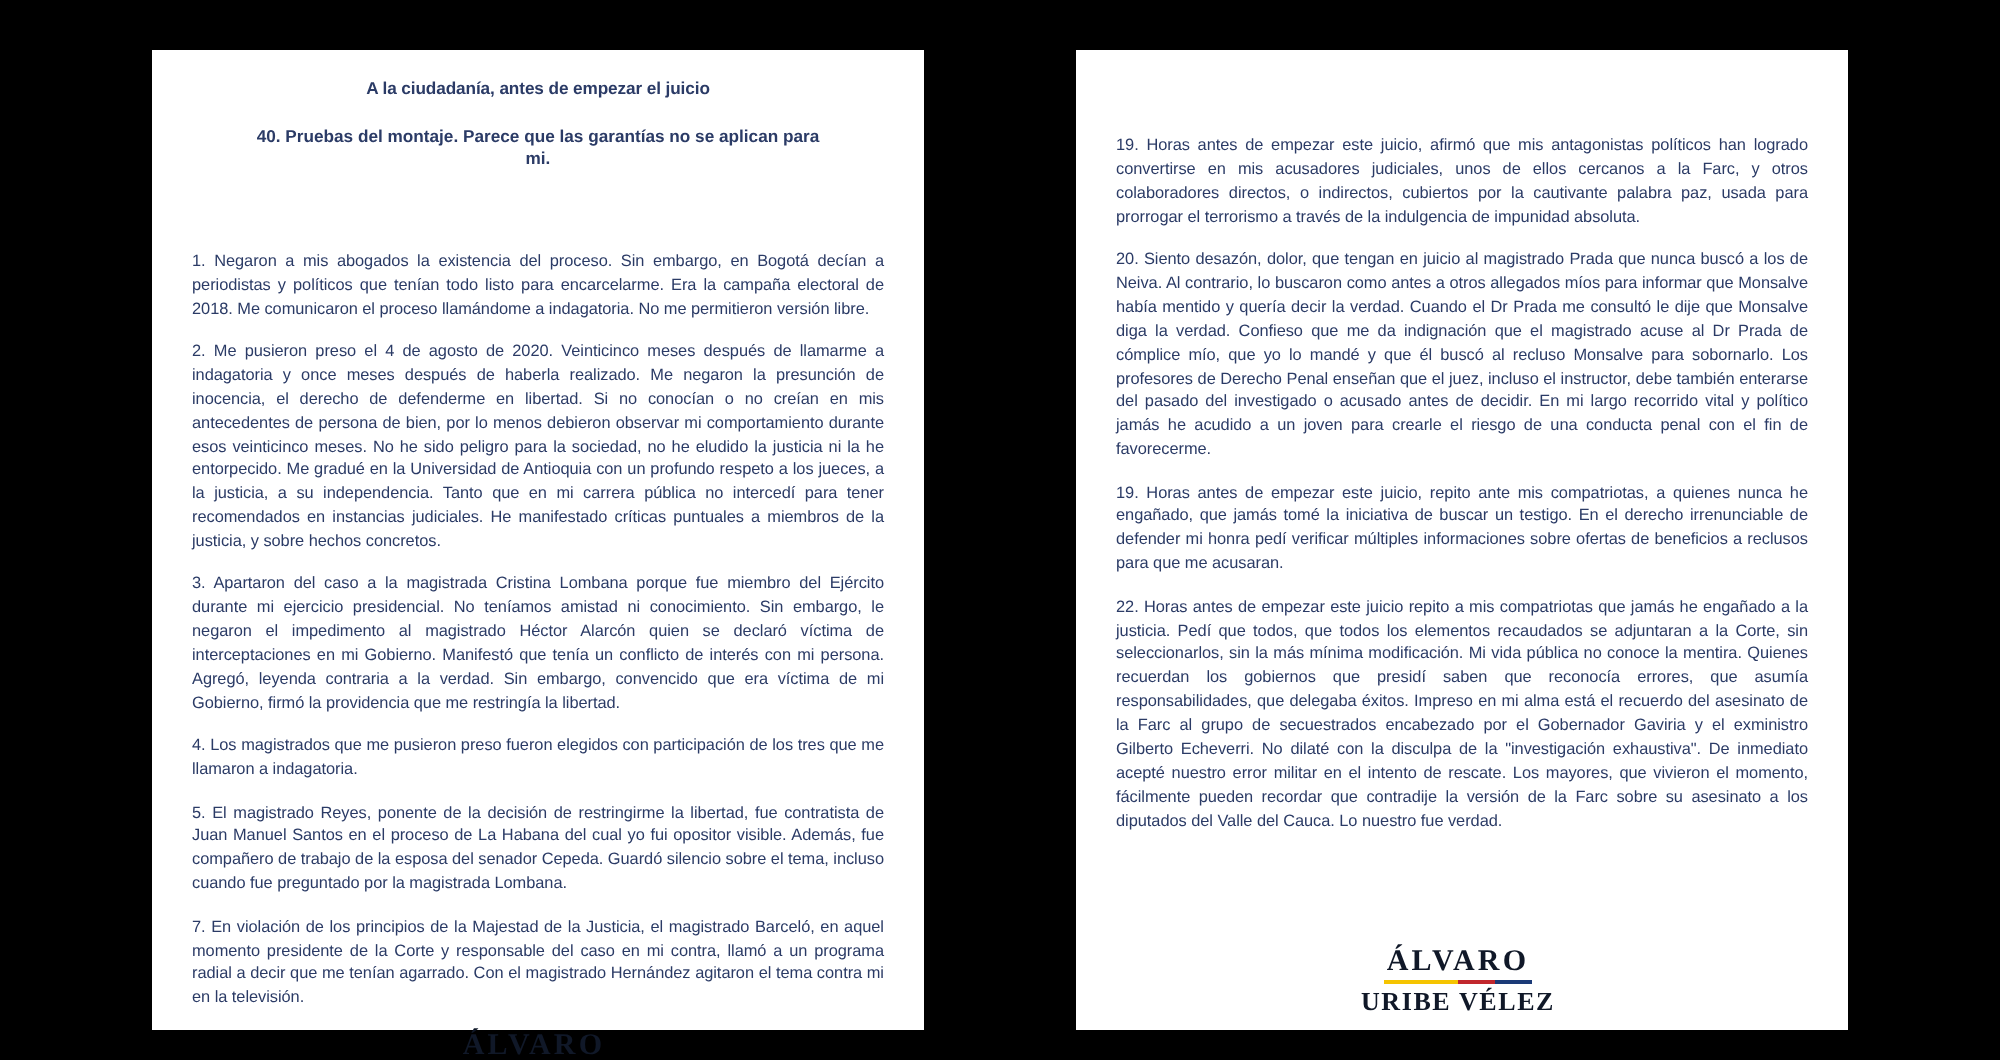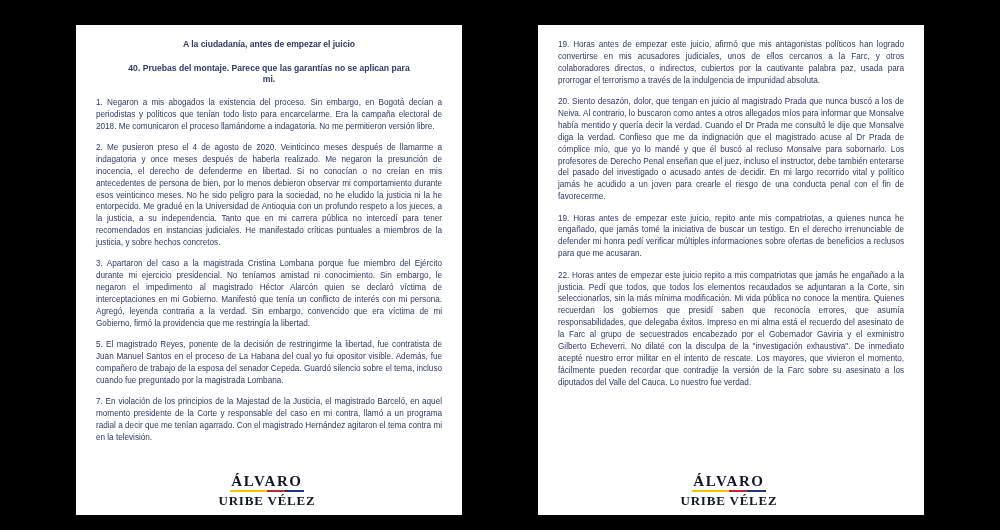--- a/index.html
+++ b/index.html
@@ -48,20 +48,21 @@
   .doc-subtitle {
     font-weight: bold;
     font-size: 8.6px;
     line-height: 1.35;
     margin: 0 0 11px 0;
     padding: 0 26px;
   }
 
   .body-text {
     flex: 1 1 auto;
+    margin-top: 28px;
   }
   .para {
     color: #2b3b66;
     font-size: 8.2px;
     line-height: 1.45;
     text-align: justify;
     margin: 0 0 9.5px 0;
     letter-spacing: -0.02px;
     -webkit-hyphens: none;
     hyphens: none;
@@ -109,20 +110,21 @@
 
   <div class="page page-left">
     <div class="doc-header">
       <p class="doc-title">A la ciudadanía, antes de empezar el juicio</p>
       <p class="doc-subtitle">40. Pruebas del montaje. Parece que las garantías no se aplican para mi.</p>
     </div>
     <div class="body-text">
       <p class="para">1. Negaron a mis abogados la existencia del proceso. Sin embargo, en Bogotá decían a periodistas y políticos que tenían todo listo para encarcelarme. Era la campaña electoral de 2018. Me comunicaron el proceso llamándome a indagatoria. No me permitieron versión libre.</p>
       <p class="para">2. Me pusieron preso el 4 de agosto de 2020. Veinticinco meses después de llamarme a indagatoria y once meses después de haberla realizado. Me negaron la presunción de inocencia, el derecho de defenderme en libertad. Si no conocían o no creían en mis antecedentes de persona de bien, por lo menos debieron observar mi comportamiento durante esos veinticinco meses. No he sido peligro para la sociedad, no he eludido la justicia ni la he entorpecido. Me gradué en la Universidad de Antioquia con un profundo respeto a los jueces, a la justicia, a su independencia. Tanto que en mi carrera pública no intercedí para tener recomendados en instancias judiciales. He manifestado críticas puntuales a miembros de la justicia, y sobre hechos concretos.</p>
       <p class="para">3. Apartaron del caso a la magistrada Cristina Lombana porque fue miembro del Ejército durante mi ejercicio presidencial. No teníamos amistad ni conocimiento. Sin embargo, le negaron el impedimento al magistrado Héctor Alarcón quien se declaró víctima de interceptaciones en mi Gobierno. Manifestó que tenía un conflicto de interés con mi persona. Agregó, leyenda contraria a la verdad. Sin embargo, convencido que era víctima de mi Gobierno, firmó la providencia que me restringía la libertad.</p>
+      <p class="para">4. Los magistrados que me pusieron preso fueron elegidos con participación de los tres que me llamaron a indagatoria.</p>
       <p class="para">5. El magistrado Reyes, ponente de la decisión de restringirme la libertad, fue contratista de Juan Manuel Santos en el proceso de La Habana del cual yo fui opositor visible. Además, fue compañero de trabajo de la esposa del senador Cepeda. Guardó silencio sobre el tema, incluso cuando fue preguntado por la magistrada Lombana.</p>
       <p class="para">7. En violación de los principios de la Majestad de la Justicia, el magistrado Barceló, en aquel momento presidente de la Corte y responsable del caso en mi contra, llamó a un programa radial a decir que me tenían agarrado. Con el magistrado Hernández agitaron el tema contra mi en la televisión.</p>
     </div>
     <div class="signature">
       <span class="sig-first">ÁLVARO</span>
       <span class="sig-rule"></span>
       <span class="sig-last">URIBE VÉLEZ</span>
     </div>
   </div>
 

